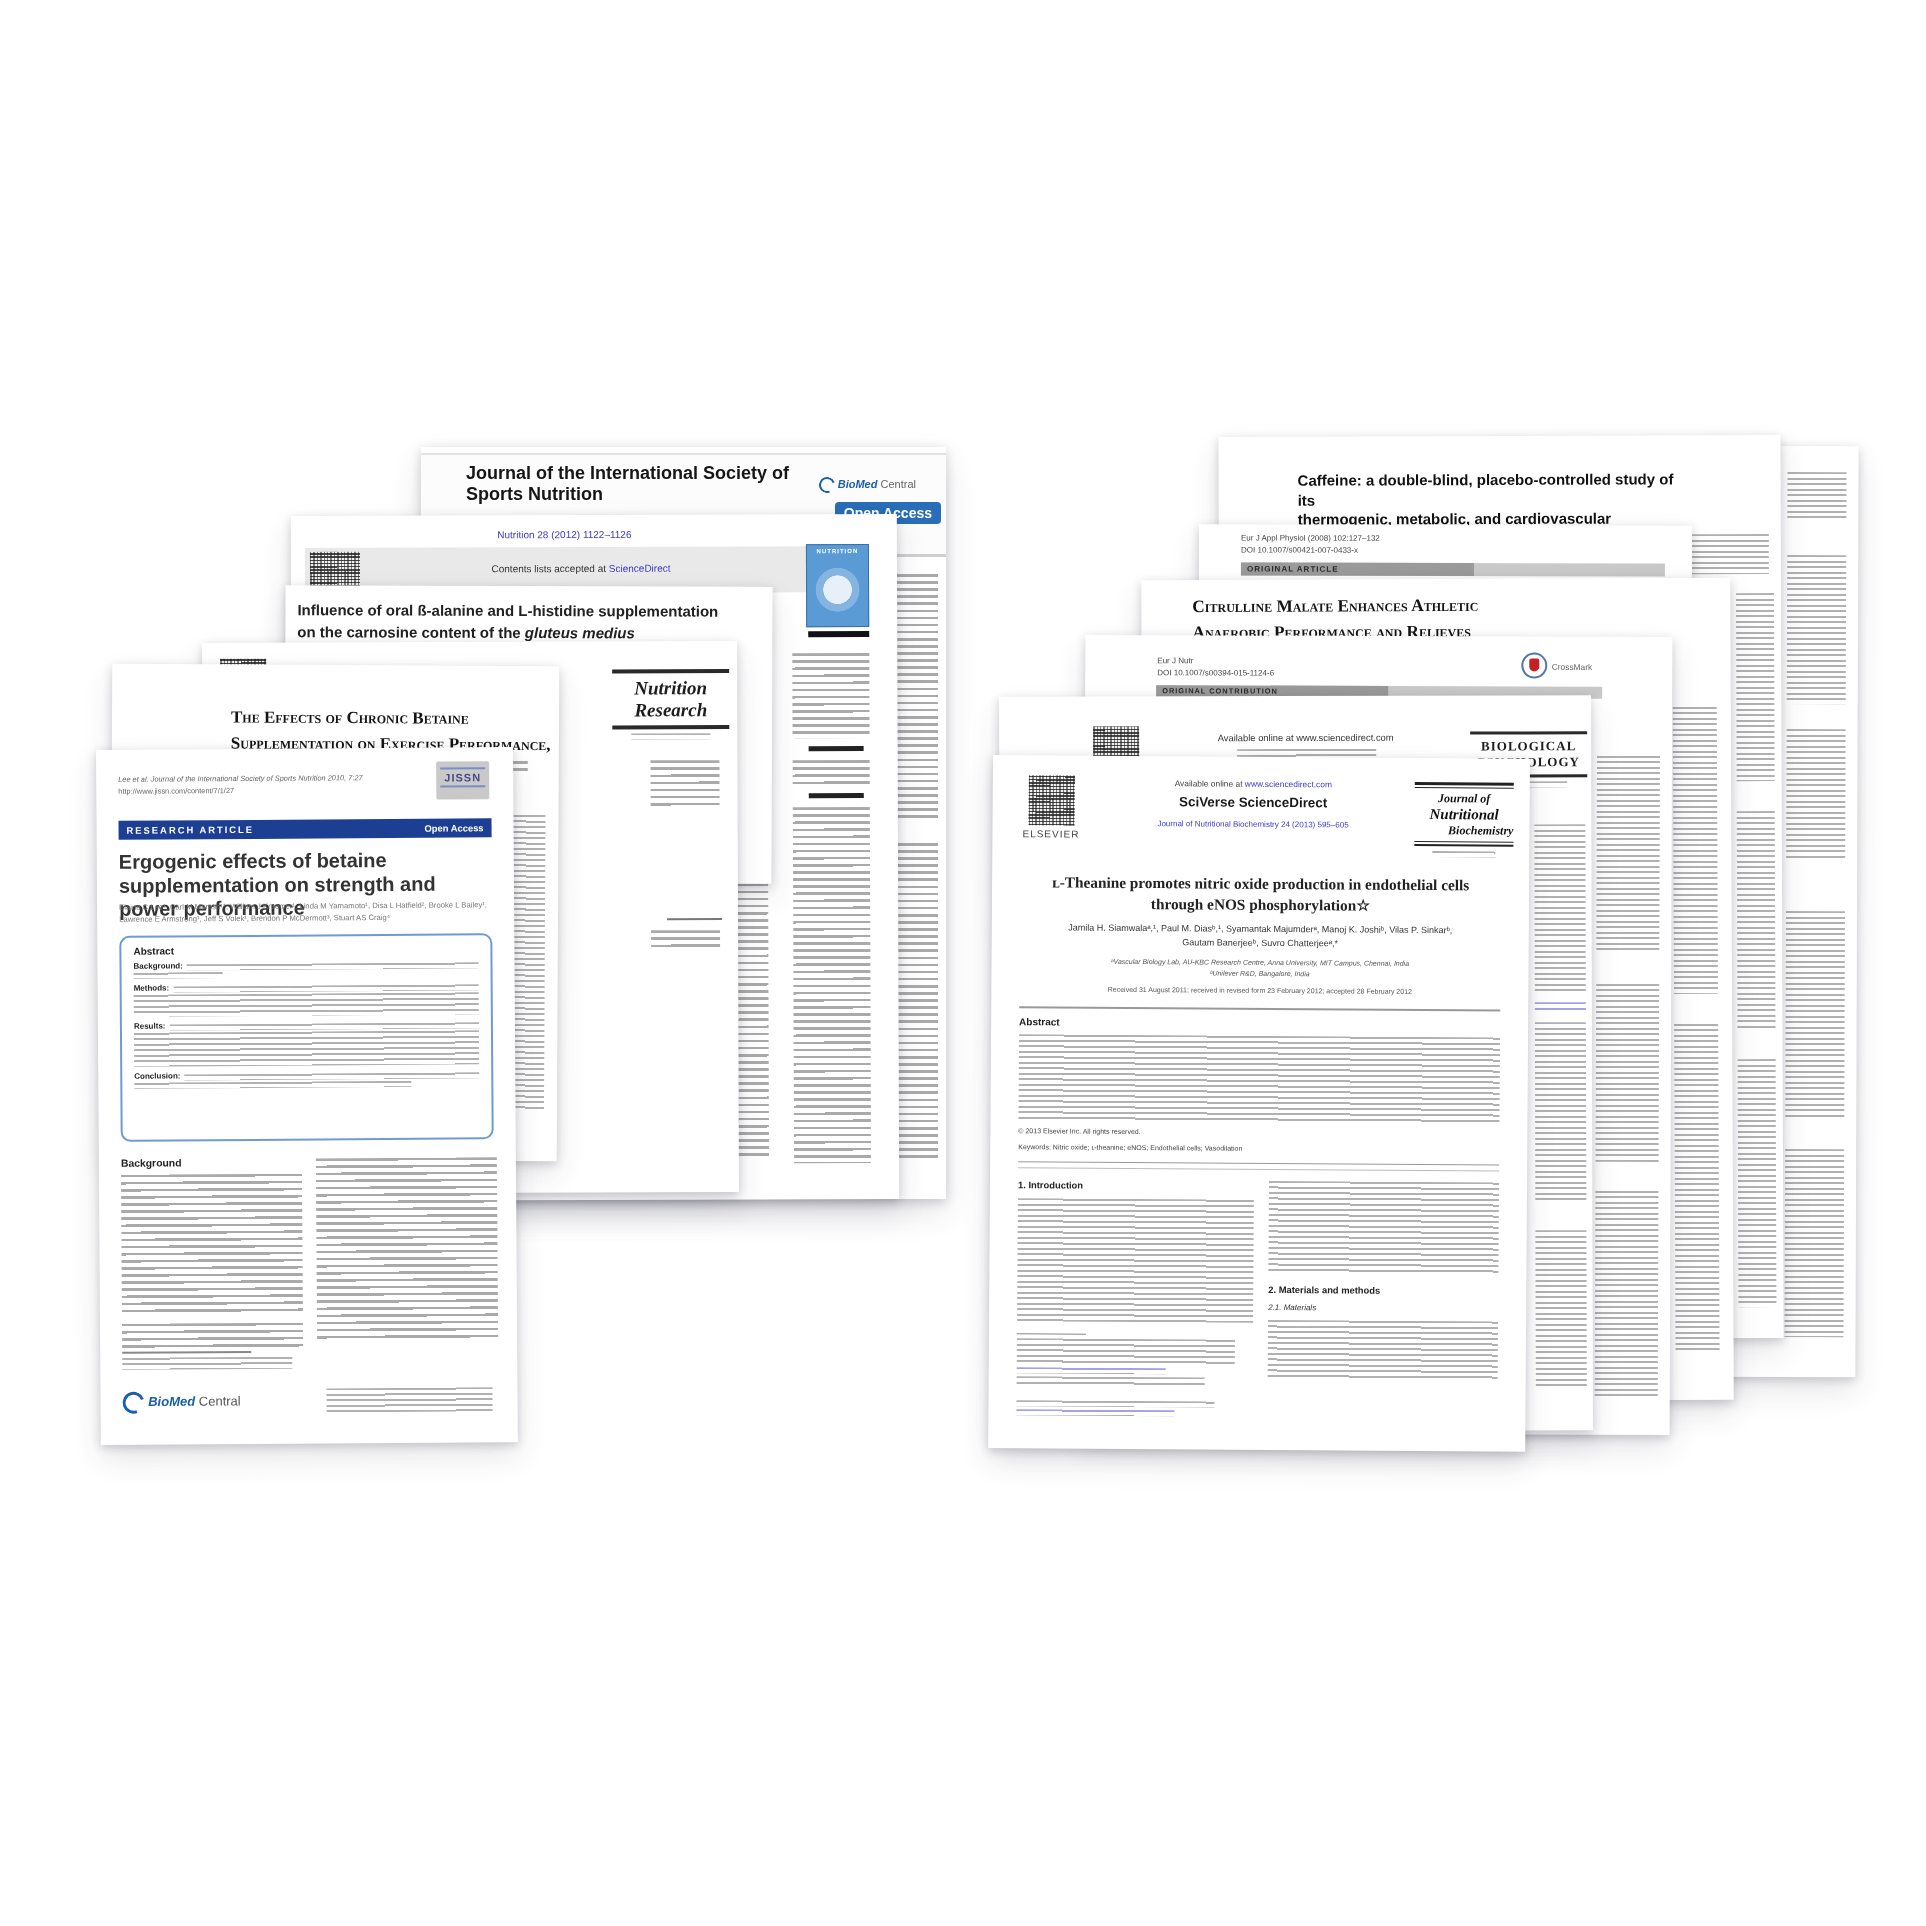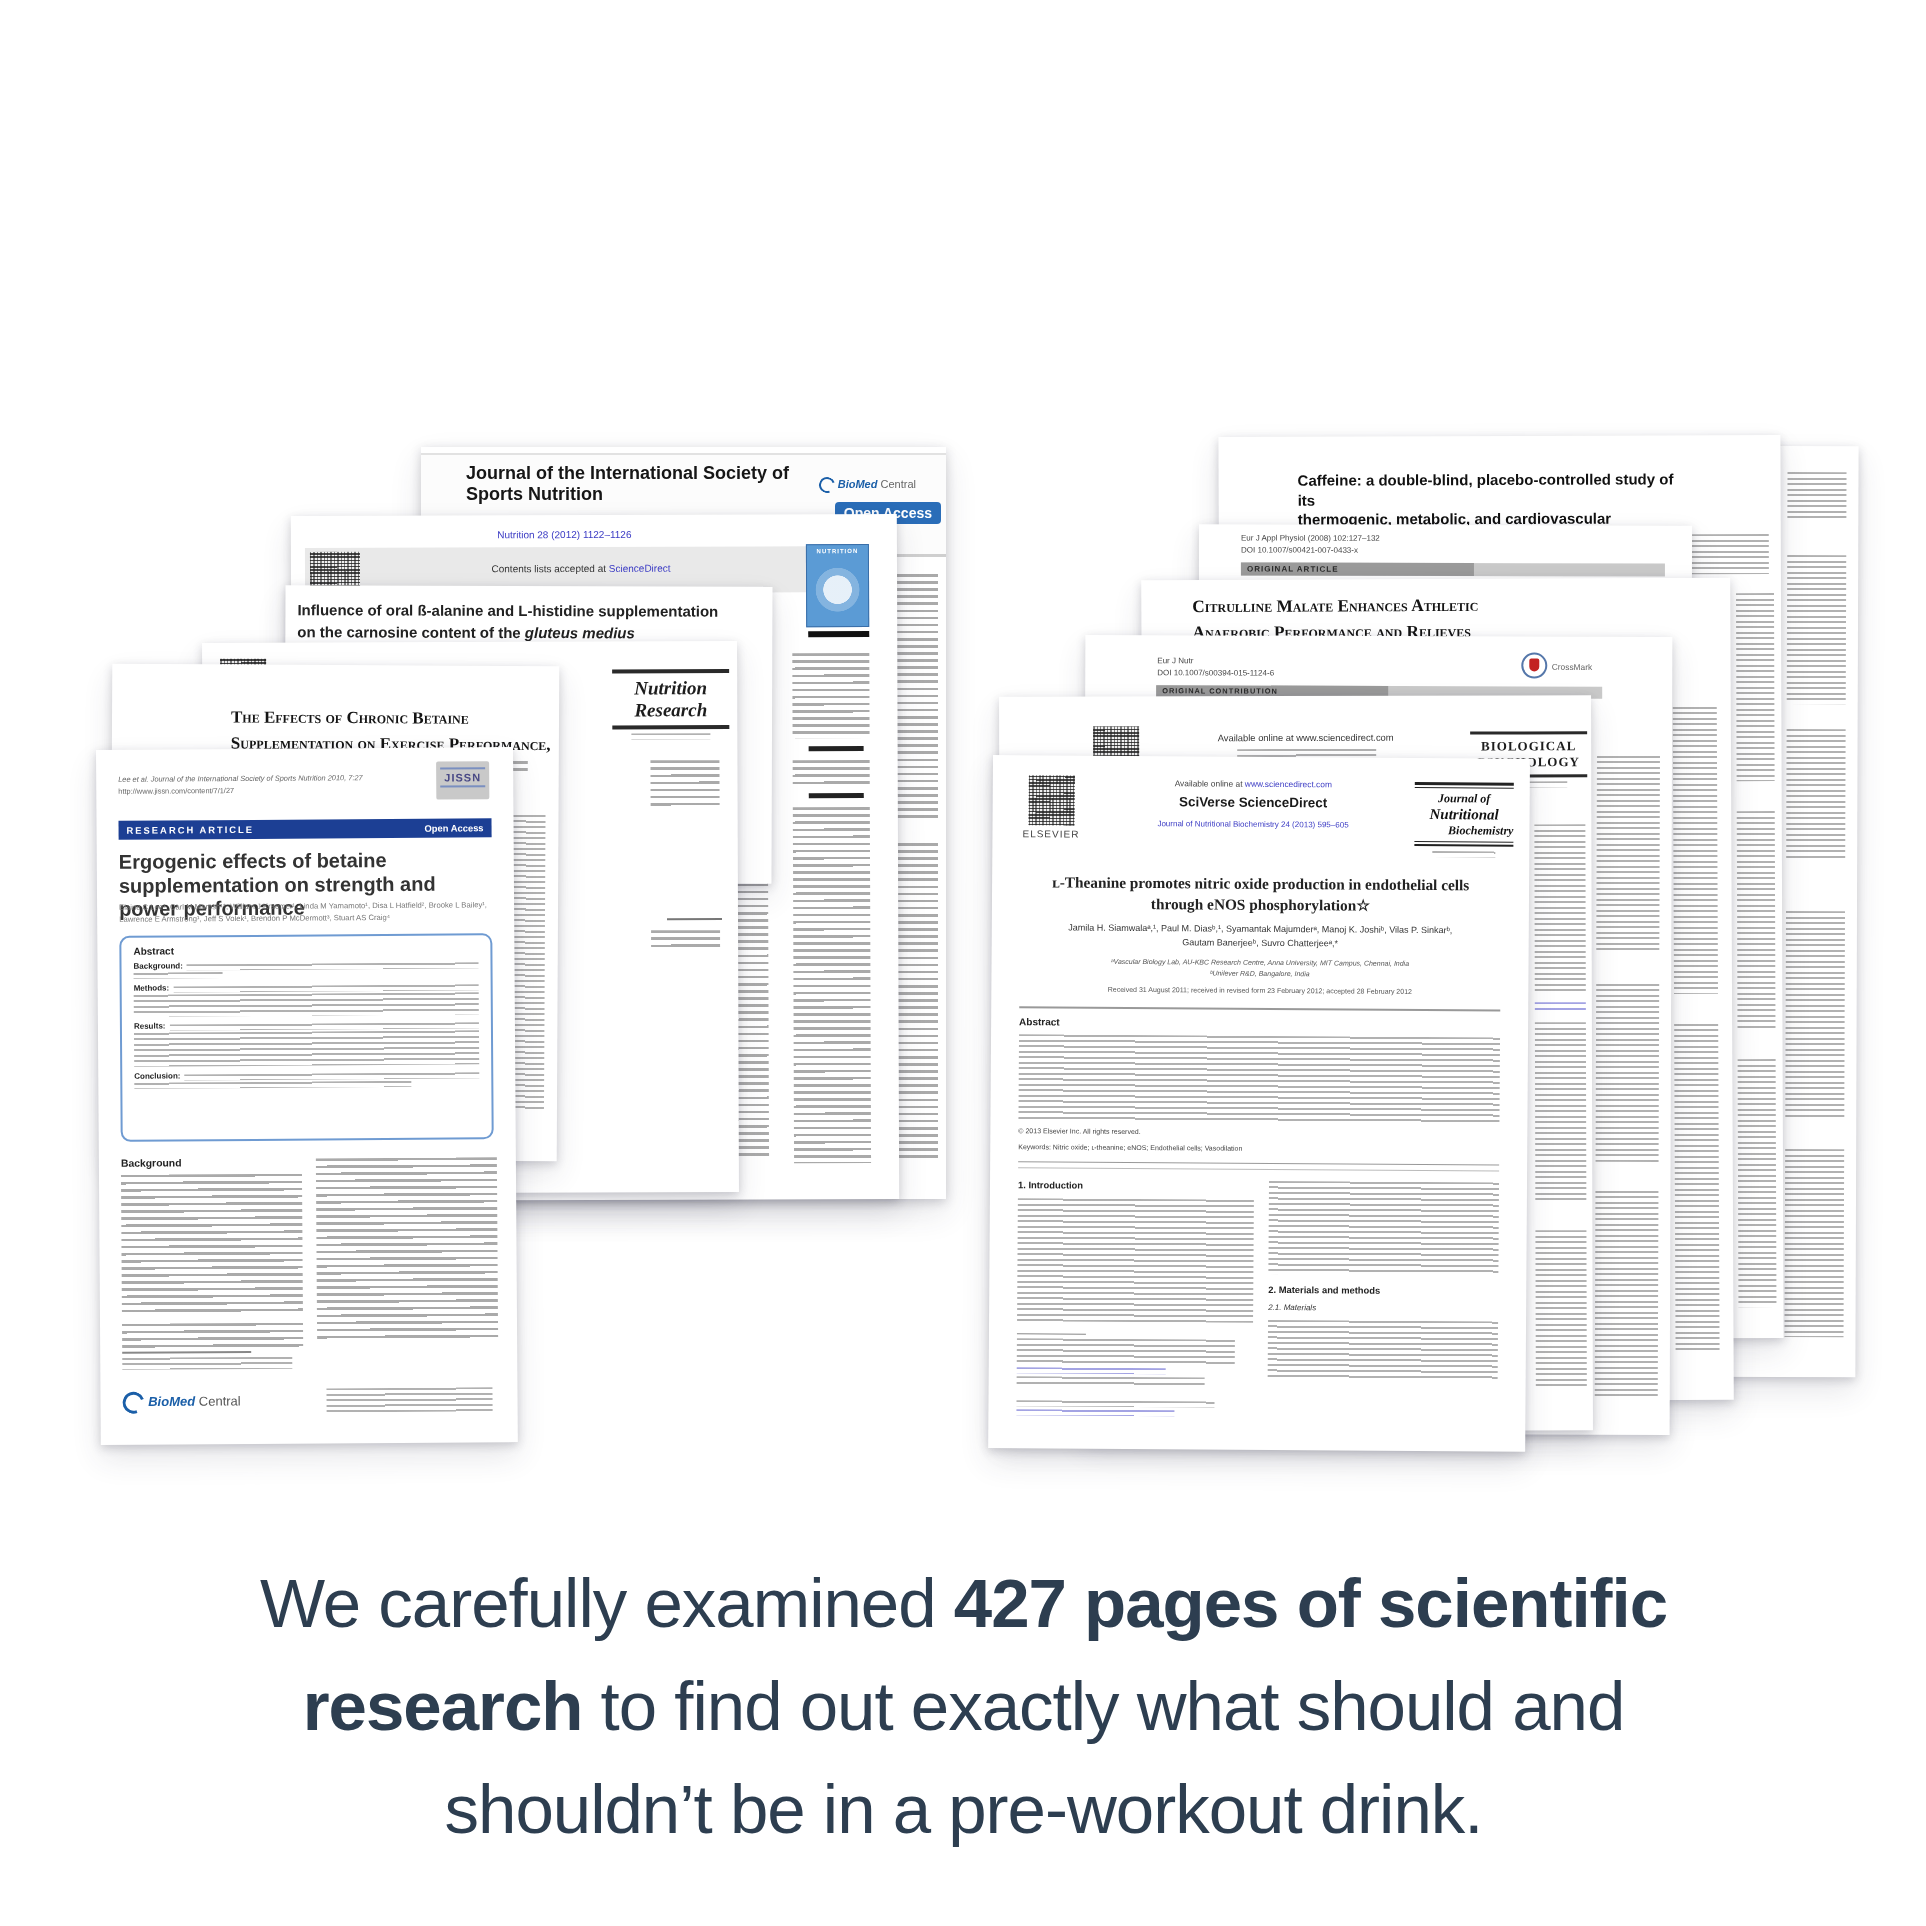--- a/index.html
+++ b/index.html
@@ -295,20 +295,15 @@
       <div class="bluegk lt" style="height:6px; width:158px; margin-top:3px;"></div>
     </div>
     <div class="abs" style="left:279px; top:424px; width:230px;">
       <div class="gk2 lt" style="height:93px;"></div>
       <div style="font-size:9.4px; font-weight:700; color:#222; margin-top:10px;">2. Materials and methods</div>
       <div style="font-size:8px; font-style:italic; color:#333; margin-top:8px;">2.1. Materials</div>
       <div class="gk2 lt" style="height:59px; margin-top:8px;"></div>
     </div>
   </div>
 
-  <div class="footer">
-    <div><span>We carefully examined </span><b>427 pages of scientific</b></div>
-    <div><b>research</b><span> to find out exactly what should and</span></div>
-    <div>shouldn’t be in a pre-workout drink.</div>
-  </div>
 
 </div>
 
 
 </body></html>

